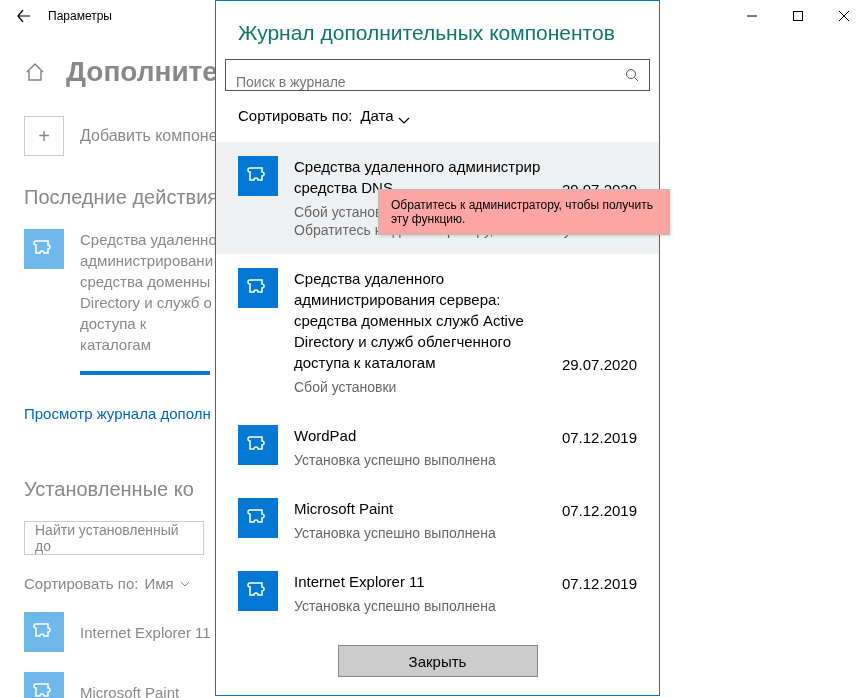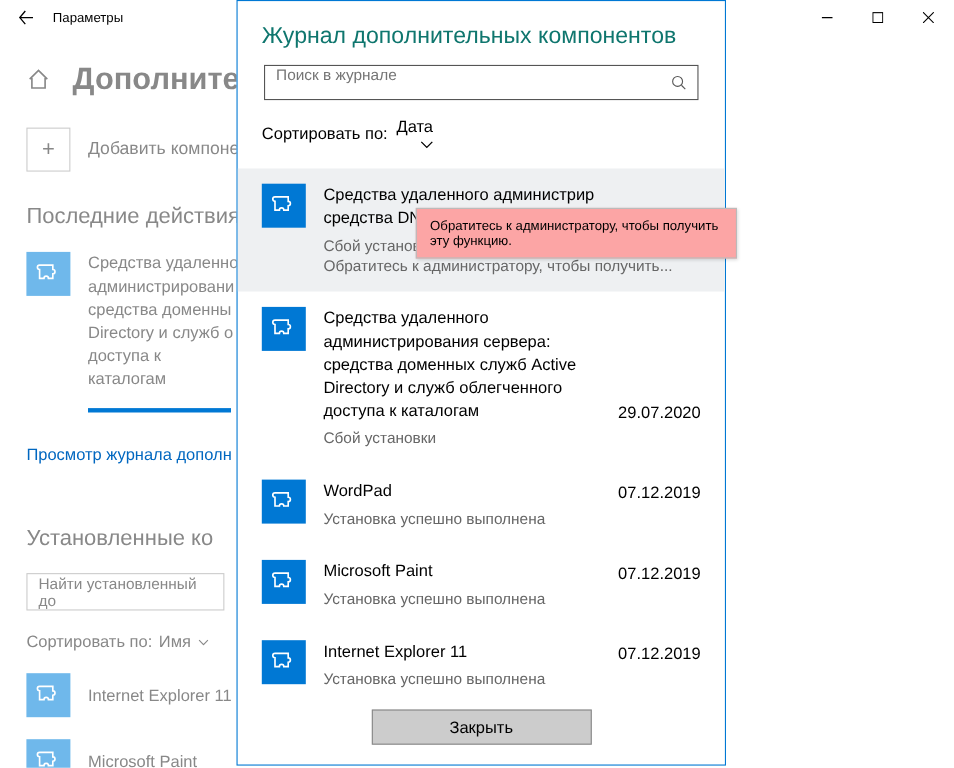--- a/index.html
+++ b/index.html
@@ -26,26 +26,26 @@
 .last-text { font-size: 15px; color: #888; line-height: 1.4; max-width: 140px; }
 .progress-bar { height: 4px; background: #0078d4; width: 130px; margin-left: 56px; margin-bottom: 30px; }
 .link { color: #0067c0; font-size: 15px; cursor: pointer; margin-bottom: 56px; display: block; }
 .search-box-bg { width: 180px; height: 32px; border: 1px solid #ccc; padding: 16px 10px; display: flex; align-items: center; font-size: 14px; color: #888; margin-bottom: 20px; }
 .sort-text { font-size: 15px; color: #888; display: flex; align-items: center; gap: 6px; margin-bottom: 20px; }
 .installed-row { display: flex; align-items: center; gap: 16px; margin-bottom: 20px; font-size: 15px; color: #888; }
 
 
 .modal { position: absolute; top: 0; left: 215px; width: 445px; height: 696px; background: #fff; border: 1px solid #0078d4; z-index: 10; display: flex; flex-direction: column; }
 .modal-title { font-size: 21px; font-weight: 400; padding: 20px 22px 14px; color: #0f766e; }
-.modal-search { margin: 0 24px 16px; height: 32px; border: 1px solid #555; display: flex; align-items: flex-start; padding: 0 10px; position: relative; }
+.modal-search { margin: 0 9px 16px; height: 32px; border: 1px solid #555; display: flex; align-items: flex-end; padding: 0 10px; position: relative; }
 .modal-search input { border: none; outline: none; flex: 1; font-size: 14px; background: transparent; }
 .search-icon-holder { position: absolute; right: 10px; top: 50%; transform: translateY(-50%); }
 .sort-row { padding: 0 22px 18px; font-size: 15px; display: flex; align-items: center; gap: 8px; color: #000; }
 .sort-label { color: #000; }
-.sort-value { color: #000; display: flex; align-items: flex-end; gap: 4px; cursor: pointer; flex-direction: column; }
+.sort-value { color: #000; display: flex; align-items: flex-end; gap: 4px; cursor: pointer; }
 
 .list { flex: 1; overflow: hidden; }
 .entry { padding: 14px 22px 16px; display: flex; gap: 16px; }
 .entry.selected { background: #eef0f2; }
 .entry-body { flex: 1; }
 .entry-top { display: flex; justify-content: space-between; align-items: flex-end; }
 .entry-title { font-size: 15px; color: #000; line-height: 1.4; }
 .entry-date { font-size: 15px; color: #000; white-space: nowrap; margin-left: 12px; }
 .entry-status { font-size: 14px; color: #666; margin-top: 6px; }
 .entry-desc { font-size: 14px; color: #666; margin-top: 2px; }

